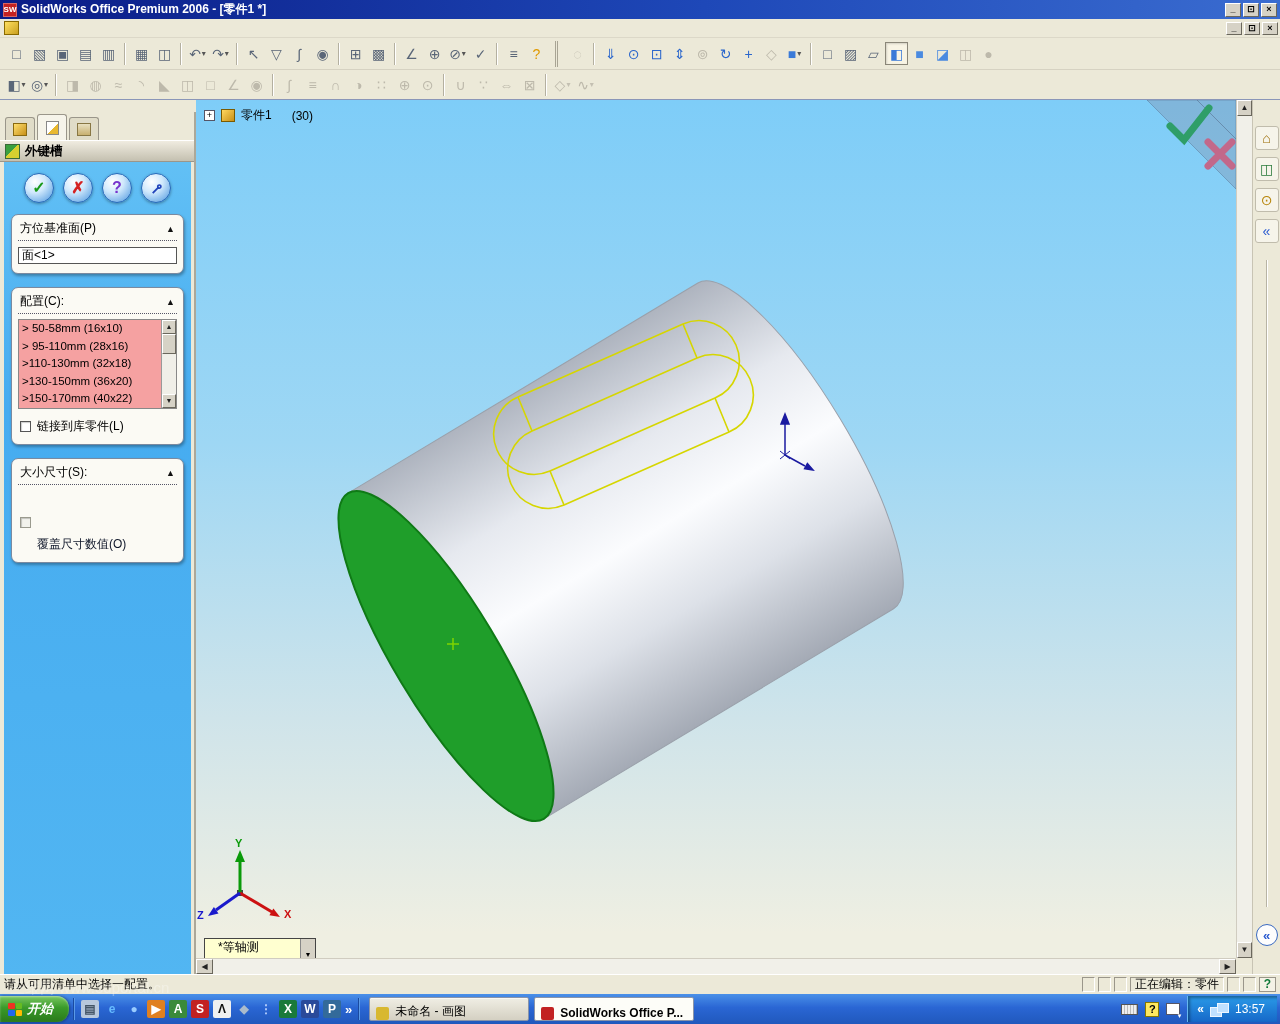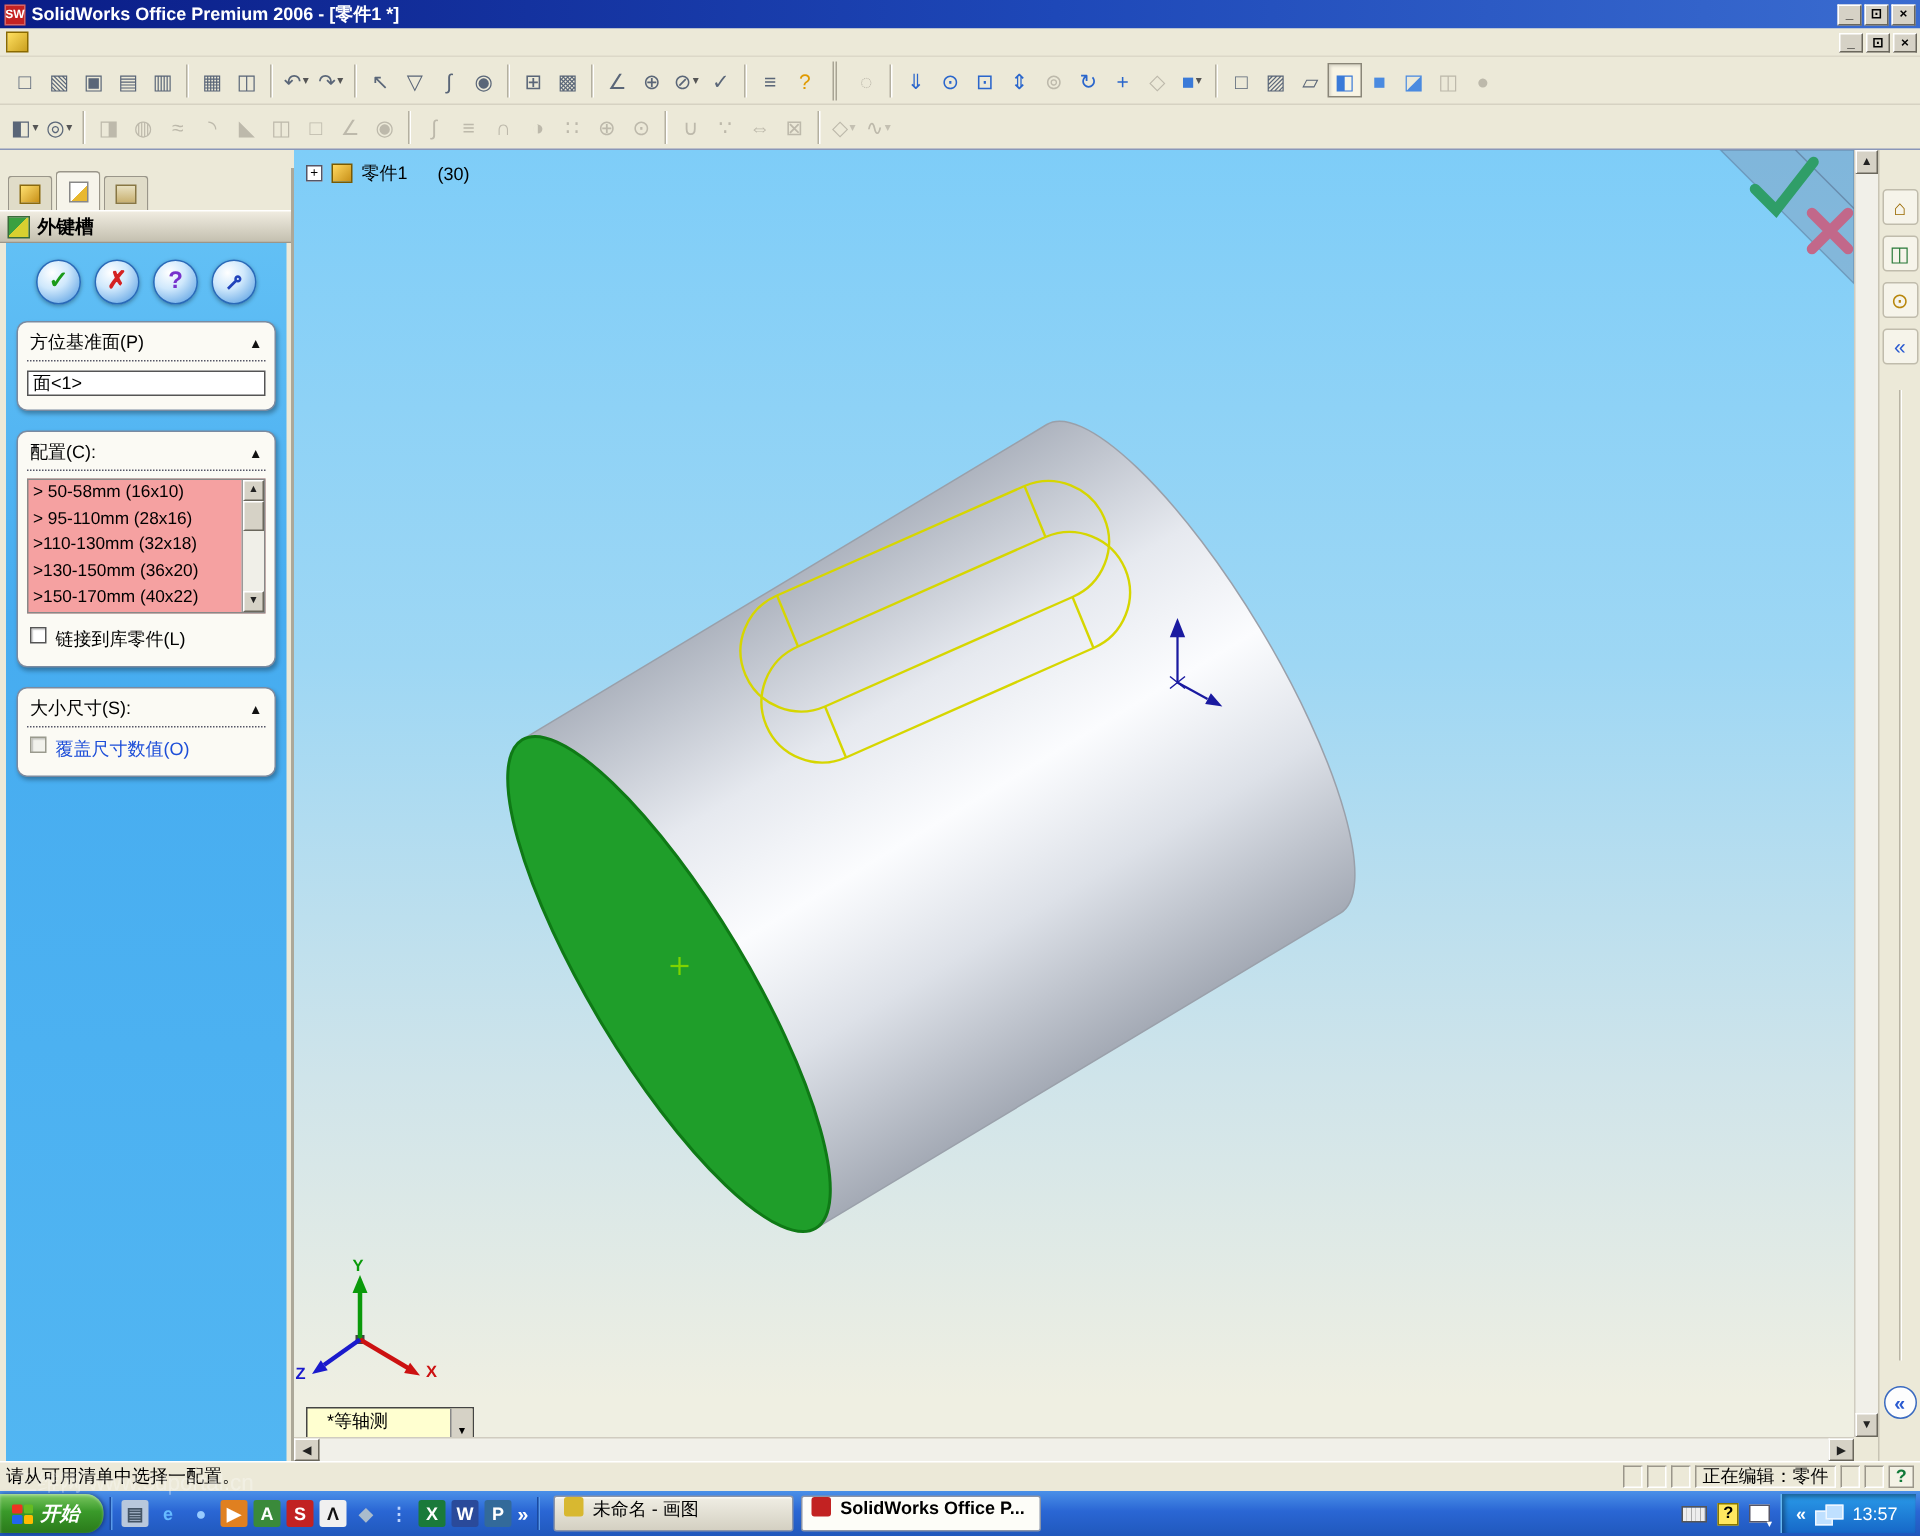--- a/index.html
+++ b/index.html
@@ -65,24 +65,24 @@
   .collapse-arrow { font-size:9px; color:#111; }
   .pm-input { margin-top:6px; height:17px; width:100%; border:1px solid #555; background:#fff; font-size:12px; padding:0 3px; font-family:inherit; }
   .cfg-list { margin-top:5px; background:#f5a1a1; border:1px solid #888; height:90px; position:relative; overflow:hidden; padding-right:0; }
   .cfg-item { font-size:11.5px; line-height:17.5px; padding-left:3px; white-space:nowrap; }
   .cfg-scroll { position:absolute; right:0; top:0; bottom:0; width:15px; background:#f0efe8; border-left:1px solid #999;
     display:flex; flex-direction:column; }
   .scroll-btn { height:14px; background:#d6d2c6; border:1px solid; border-color:#fff #6a675c #6a675c #fff;
     font-size:7px; text-align:center; line-height:12px; color:#222; flex:none; }
   .cfg-thumb { height:20px; background:#d6d2c6; border:1px solid; border-color:#fff #6a675c #6a675c #fff; flex:none; }
   .scroll-space { flex:1; }
-  .cb-row { display:flex; align-items:flex-start; gap:6px; margin:9px 2px 0; font-size:12px; }
+  .cb-row { display:flex; align-items:center; gap:6px; margin:9px 2px 0; font-size:12px; }
   .cb { width:11px; height:11px; background:#fff; border:1px solid #555; box-shadow:inset 1px 1px 1px rgba(0,0,0,.2); flex:none; }
   .cb.disabled { border-color:#9a9a8e; background:#f2f2ec; }
-  .lbl-disabled { color:#1d4ed8; }
+  .lbl-disabled { color:#0f172a;margin-top:45px; }
   .size-table { margin-top:7px; background:#8f8f89; border:1px solid #555; height:104px; }
   .size-head { display:flex; padding-left:7px; padding-top:0; }
   .th { background:#d4d0c8; border:1px solid; border-color:#f8f6f0 #6a6a60 #6a6a60 #f8f6f0;
     font-size:12px; text-align:center; height:18px; line-height:16px; }
   .th.name { width:72px; } .th.value { width:58px; }
 
   
   #viewport { position:absolute; left:196px; top:0; width:1040px; height:874px; }
   #vp-content { position:absolute; left:0; top:0; width:1040px; height:858px; overflow:hidden;
     background:linear-gradient(#7ecdf8,#9ed7f4 40%,#cfe4ea 72%,#efefe2 97%); }
@@ -133,21 +133,21 @@
     display:flex; align-items:center; gap:5px; box-shadow:inset 0 1px 2px rgba(255,255,255,.4),1px 0 3px rgba(0,0,0,.4); flex:none; }
   .winflag { width:14px; height:13px; display:grid; grid-template-columns:1fr 1fr; grid-template-rows:1fr 1fr; gap:1px; }
   .winflag span { border-radius:1px; }
   .tb-div { width:2px; height:22px; border-left:1px solid #1a4aa0; border-right:1px solid #5a9ae8; margin:0 4px; flex:none; }
   #ql { display:flex; align-items:center; gap:4px; padding:0 2px; flex:none; }
   .ql { width:18px; height:18px; display:flex; align-items:center; justify-content:center;
     font-size:12px; font-weight:bold; border-radius:2px; }
   .ql-overflow { color:#fff; font-size:13px; font-weight:bold; padding:0 2px; }
   #tasks { display:flex; gap:5px; flex:1; padding:0 5px; }
   .taskbtn { width:160px; height:24px; border-radius:2px; background:linear-gradient(#f0eee4,#d4d0c2);
-    border:1px solid #8a94a8; display:flex; align-items:flex-start; gap:6px; padding:0 6px; font-size:12px;
+    border:1px solid #8a94a8; display:flex; align-items:flex-end; gap:6px; padding:0 6px; font-size:12px;
     box-shadow:inset 0 1px 0 rgba(255,255,255,.6); overflow:hidden; white-space:nowrap; }
   .taskbtn.active { background:#fdfdf8; font-weight:bold; }
   .task-ico { width:13px; height:13px; border-radius:2px; flex:none; }
   #tray { display:flex; align-items:center; gap:7px; padding:0 3px 0 8px; flex:none; }
   .kb-icon { width:17px; height:11px; background:repeating-linear-gradient(90deg,#eee,#eee 2px,#888 3px); border:1px solid #555; }
   .trayhelp { width:14px; height:15px; background:#ffe860; border:1px solid #887700; color:#000; font-size:11px;
     font-weight:bold; text-align:center; line-height:13px; }
   .lang-icon { width:14px; height:12px; background:#fff; border:1px solid #556; position:relative; }
   .lang-icon:after { content:"▾"; position:absolute; right:-2px; bottom:-6px; font-size:7px; color:#fff; }
   #tray-inset { height:26px; background:linear-gradient(#2a9ae8,#1668c8); box-shadow:inset 2px 2px 3px rgba(0,0,0,.35);

